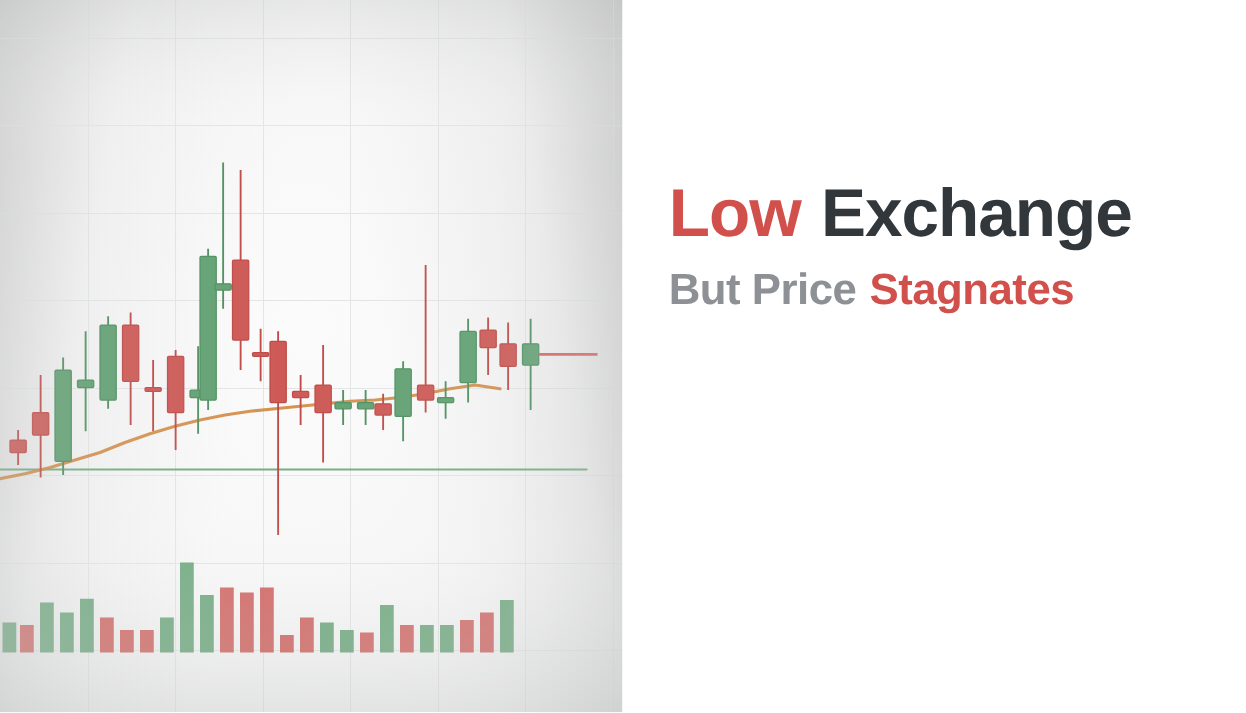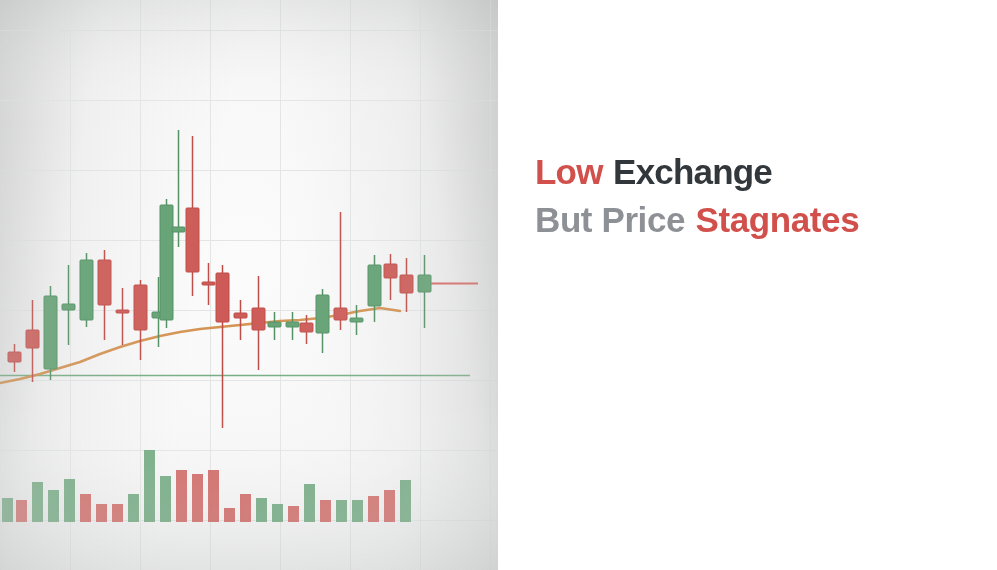--- a/index.html
+++ b/index.html
@@ -21,28 +21,28 @@
   #chart-svg{position:absolute;left:0;top:0;display:block;}
 
   
   #text-panel{
     position:absolute;left:498px;top:0;width:499px;height:570px;background:#ffffff;
   }
   #headline{
     position:absolute;left:37px;top:143px;width:430px;
   }
   .hl-line{
-    font-size:35px;line-height:57px;font-weight:700;letter-spacing:-0.8px;
+    font-size:54px;line-height:57px;font-weight:700;letter-spacing:-0.8px;
     white-space:nowrap;
   }
   .ink-dark{color:#32373b;}
   .ink-red{color:#d1504c;}
   .ink-grey{color:#8d9094;}
   #subhead{
-    font-size:35px;line-height:40px;font-weight:700;
+    margin-top:12px;font-size:35px;line-height:40px;font-weight:700;
     letter-spacing:-0.4px;white-space:nowrap;
   }
   .sp{display:inline-block;width:0.30em;}
 </style>
 </head>
 <body>
 
 <div id="stage">
 
   <div id="chart-panel">

